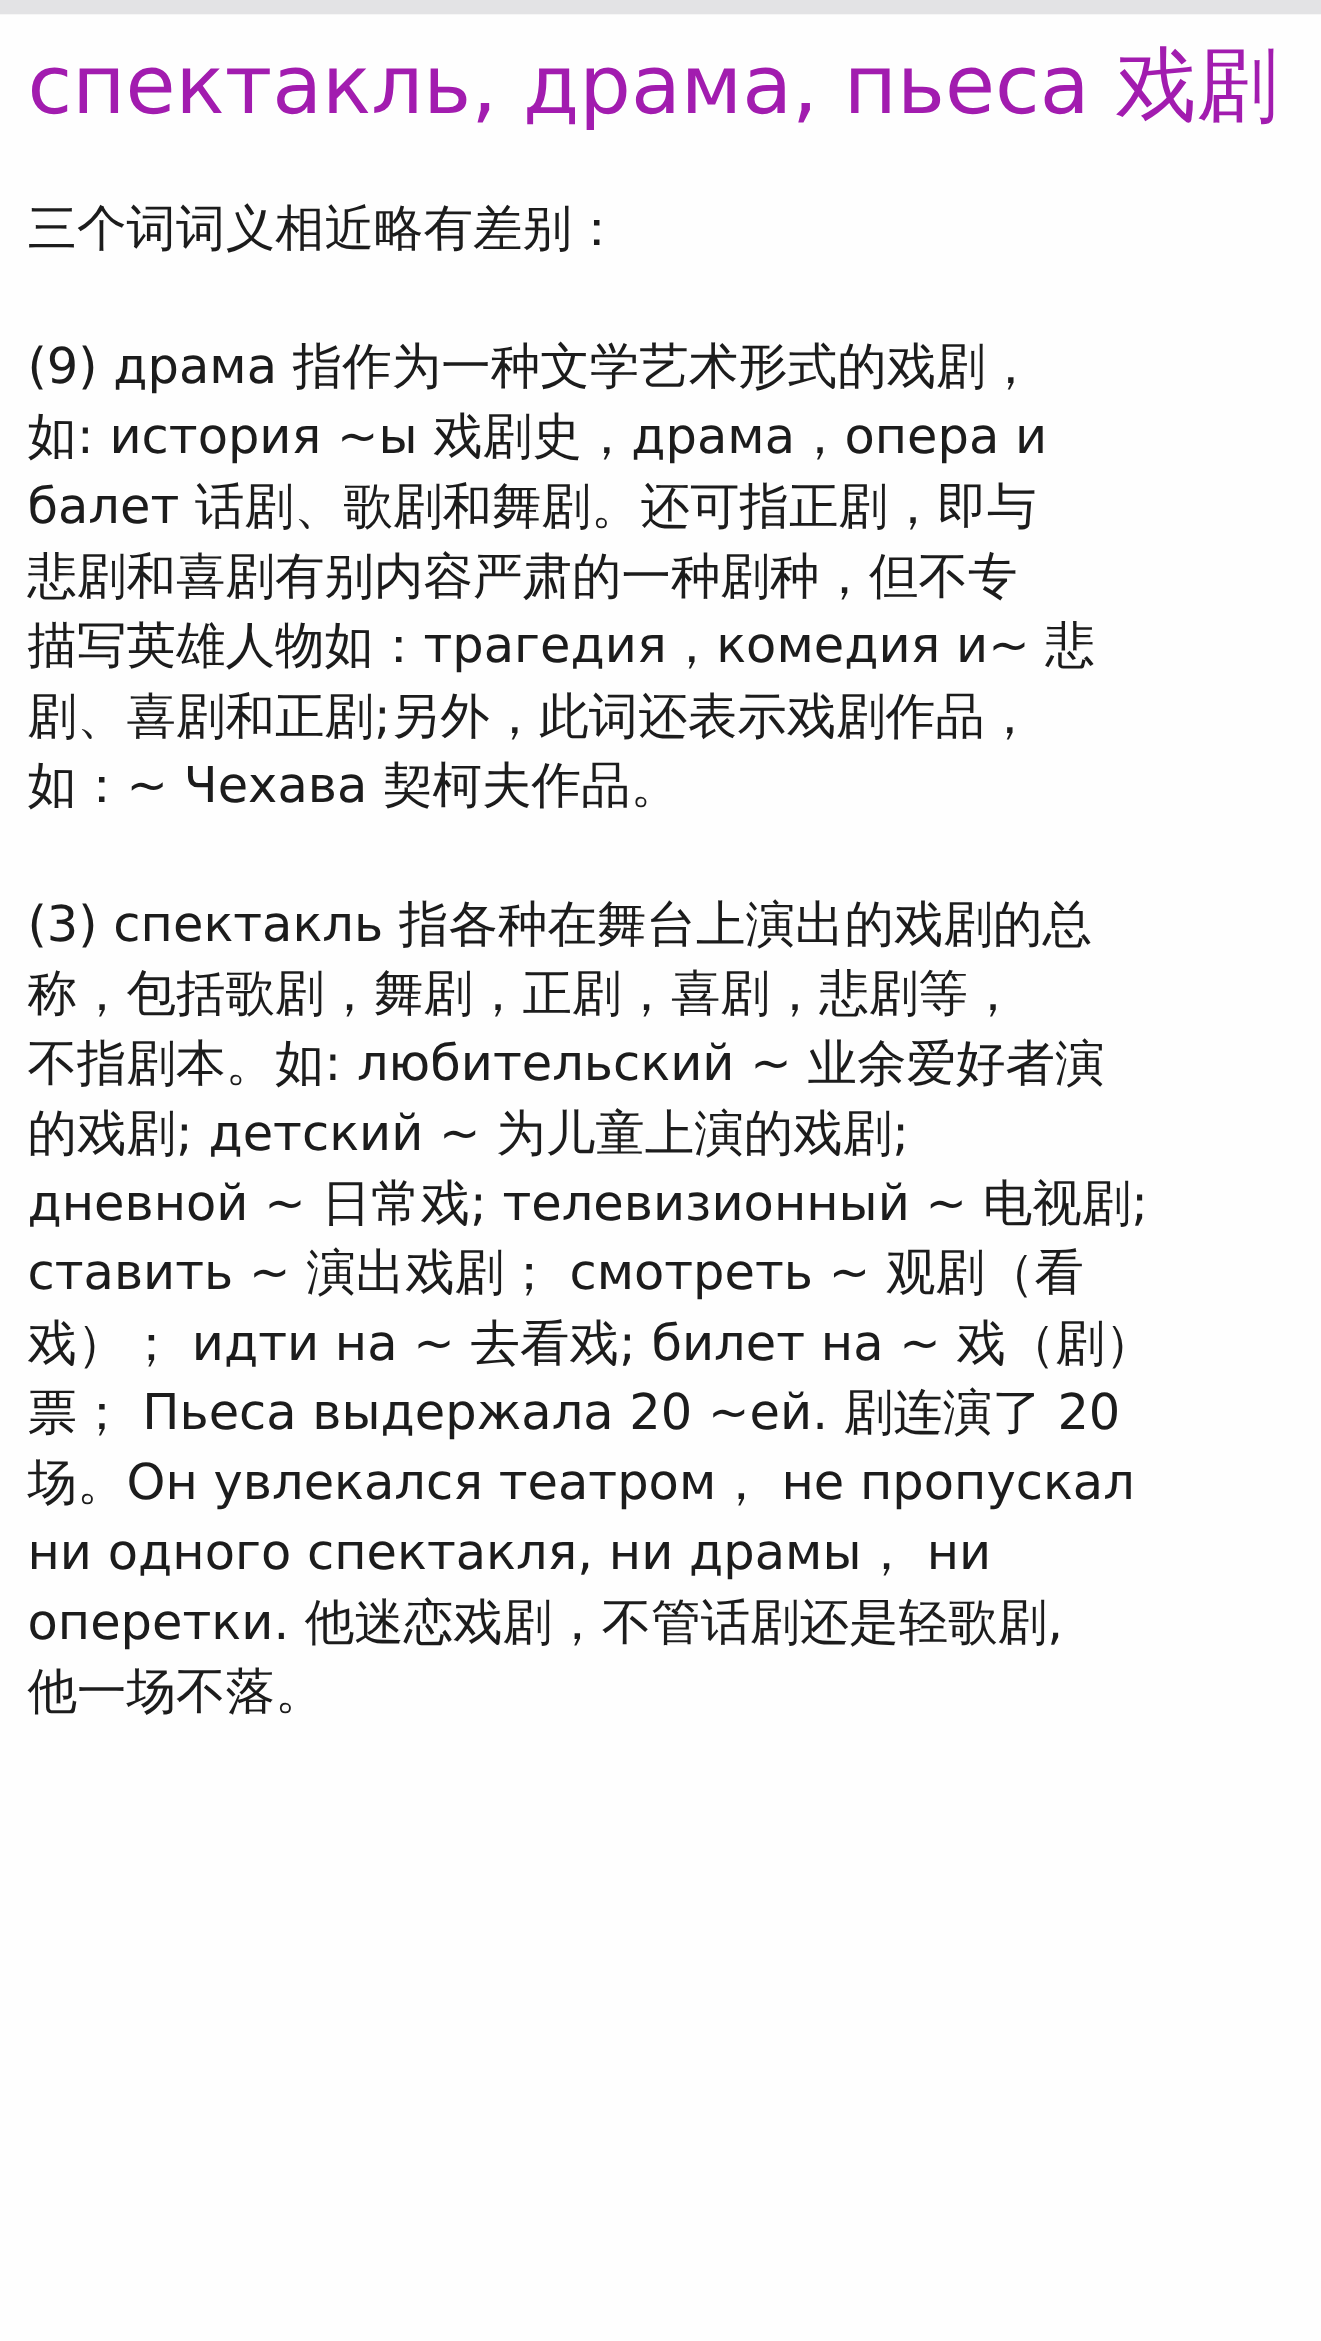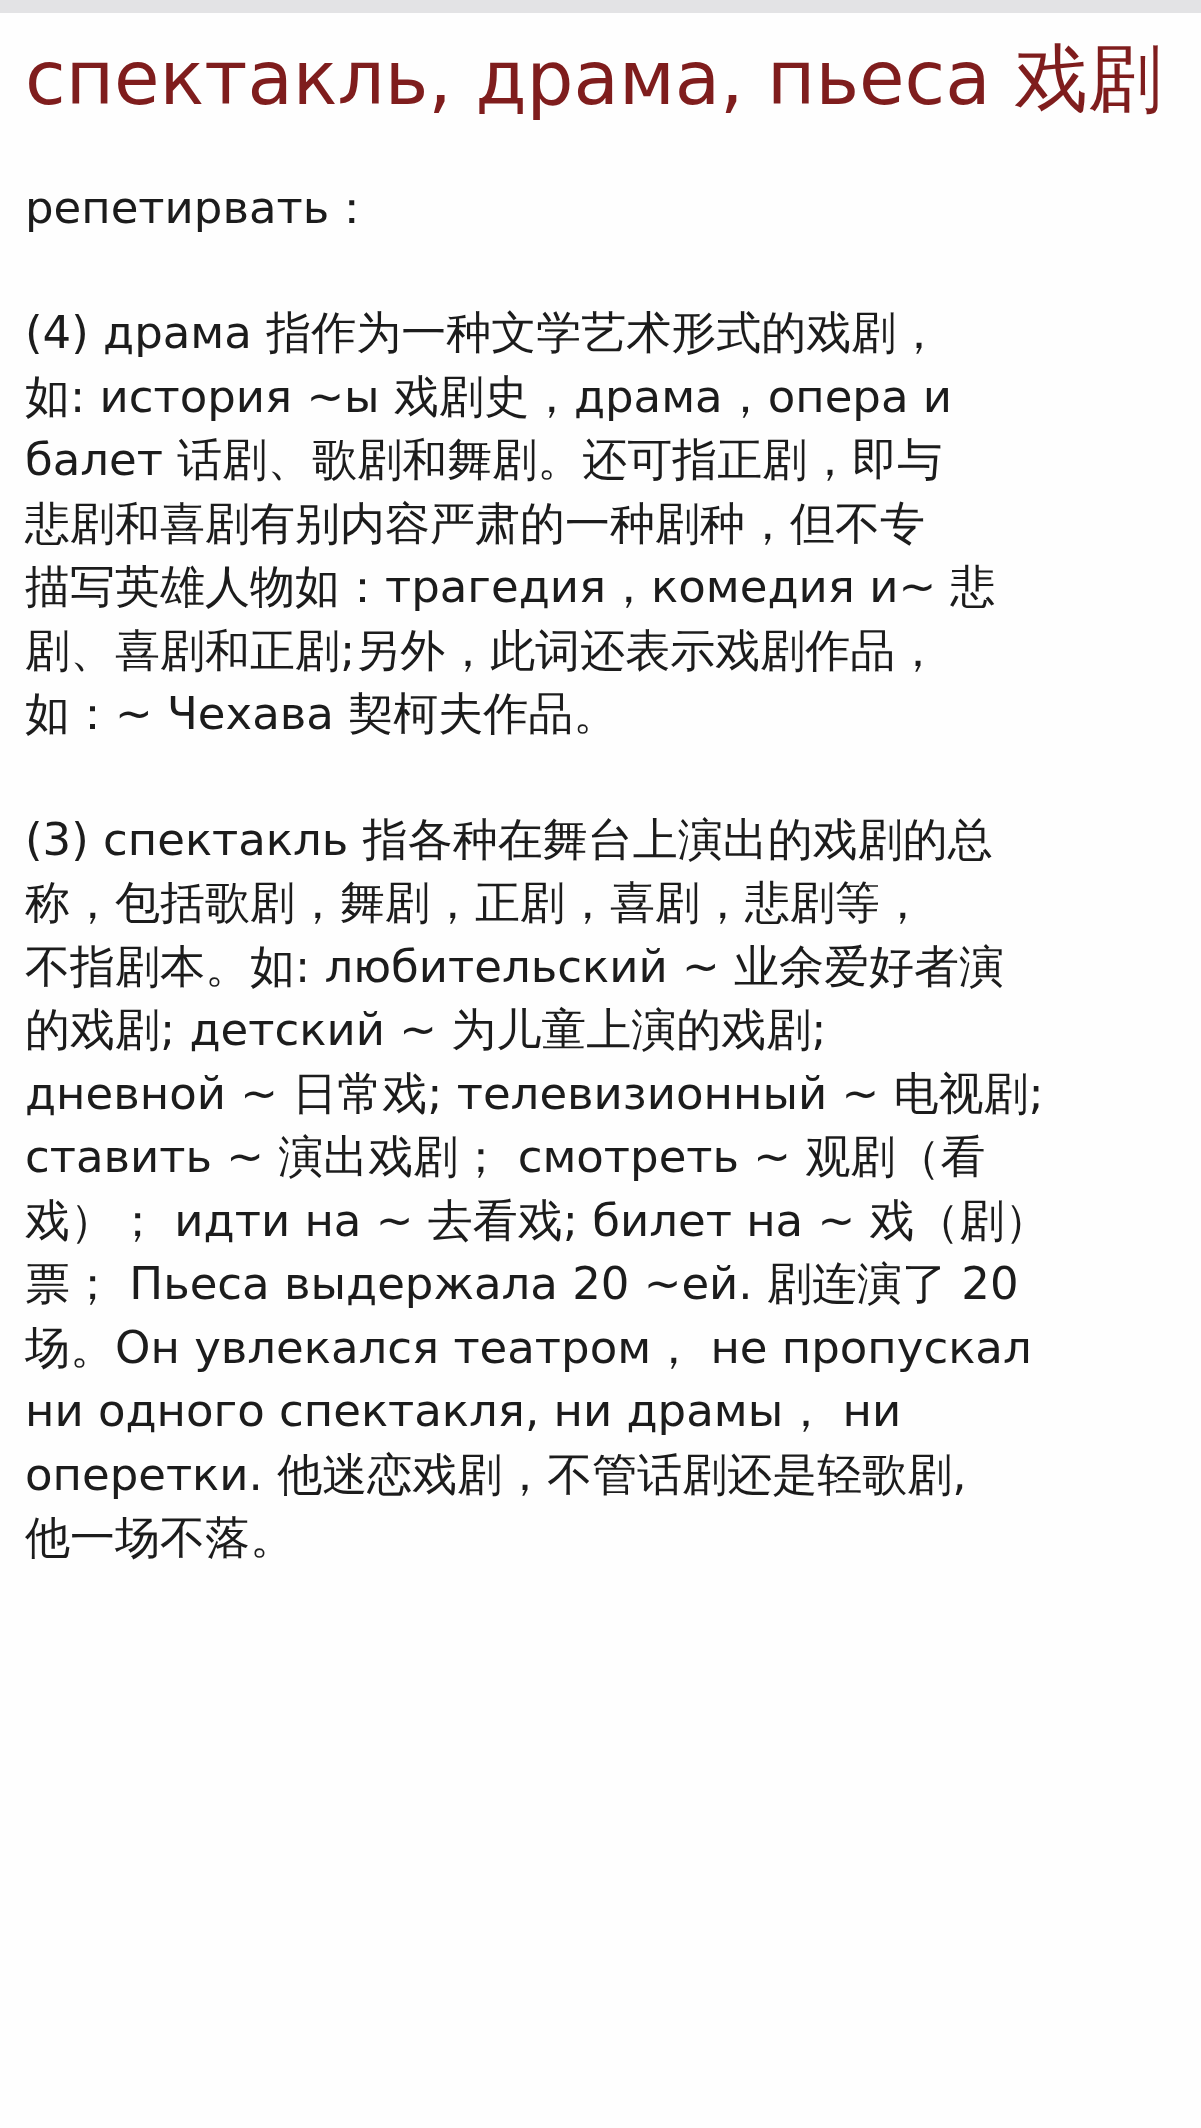--- a/index.html
+++ b/index.html
@@ -18,21 +18,21 @@
   }
   .top-strip {
     width: 100%;
     height: 13px;
     background: #e3e3e5;
   }
   .content {
     padding: 24px 25px 0 25px;
   }
   .title {
-    color: #7f1d1d;
+    color: #a21caf;
     font-size: 74px;
     line-height: 1.12;
     font-weight: 400;
     letter-spacing: 0px;
     white-space: nowrap;
     margin: 0;
   }
   .body-text {
     color: #1c1c1c;
     font-size: 45px;
@@ -48,23 +48,23 @@
   }
 </style>
 </head>
 <body>
 
 <div class="page">
   <div class="top-strip"></div>
   <div class="content">
     <h1 class="title">спектакль, драма, пьеса 戏剧</h1>
 
-    <div class="body-text intro">репетирвать：</div>
+    <div class="body-text intro">三个词词义相近略有差别：</div>
 
-    <div class="body-text para">(4) драма 指作为一种文学艺术形式的戏剧，
+    <div class="body-text para">(9) драма 指作为一种文学艺术形式的戏剧，
 如: история ~ы 戏剧史，драма，опера и
 балет 话剧、歌剧和舞剧。还可指正剧，即与
 悲剧和喜剧有别内容严肃的一种剧种，但不专
 描写英雄人物如：трагедия，комедия и~ 悲
 剧、喜剧和正剧;另外，此词还表示戏剧作品，
 如：~ Чехава 契柯夫作品。</div>
 
 
     <div class="body-text para">(3) спектакль 指各种在舞台上演出的戏剧的总
 称，包括歌剧，舞剧，正剧，喜剧，悲剧等，

